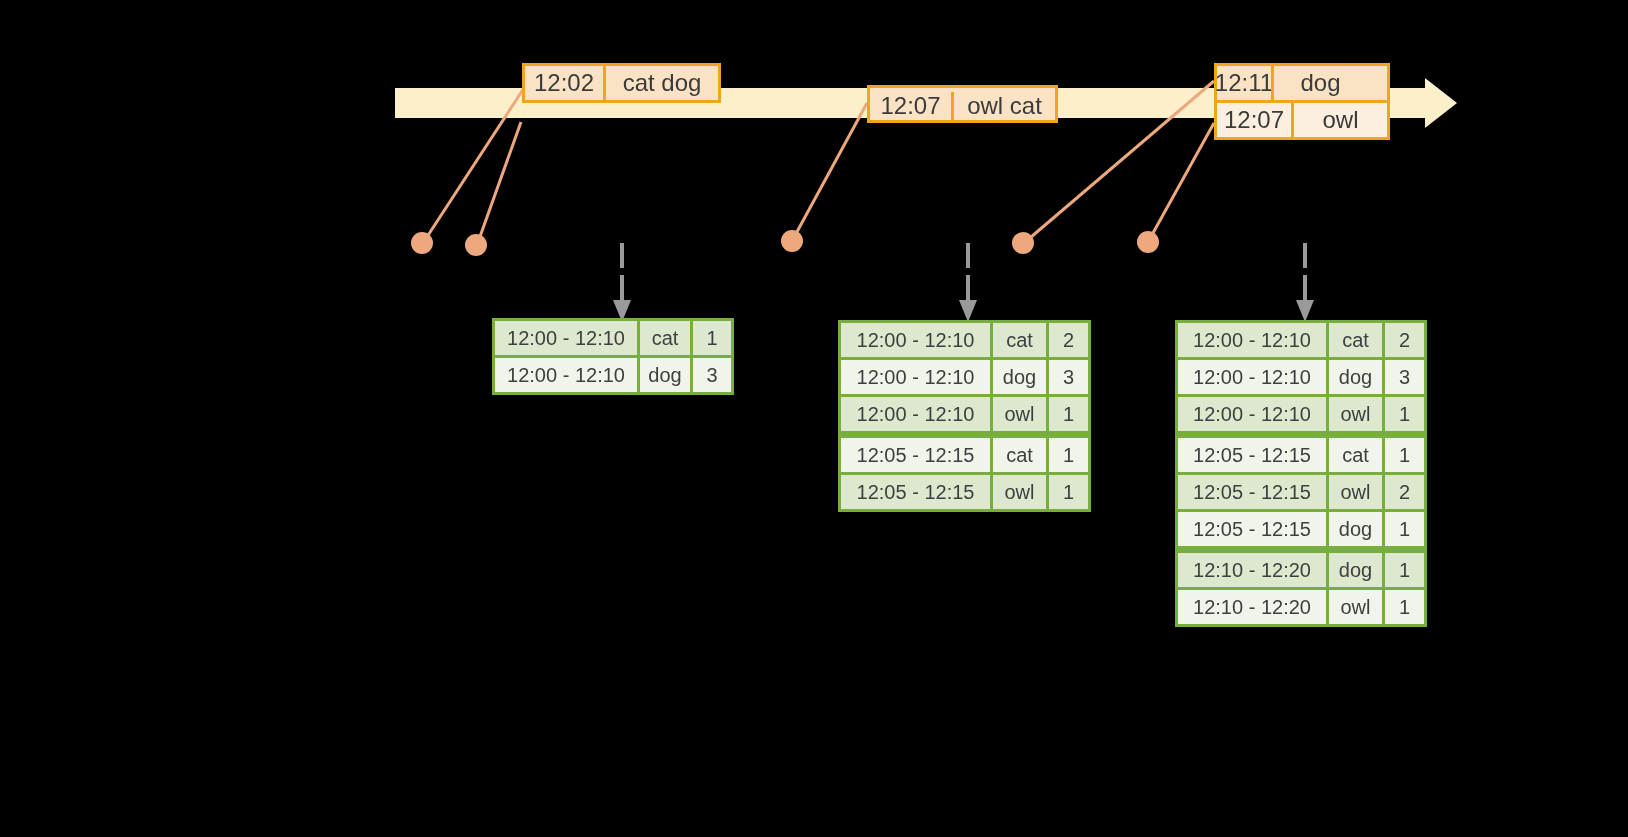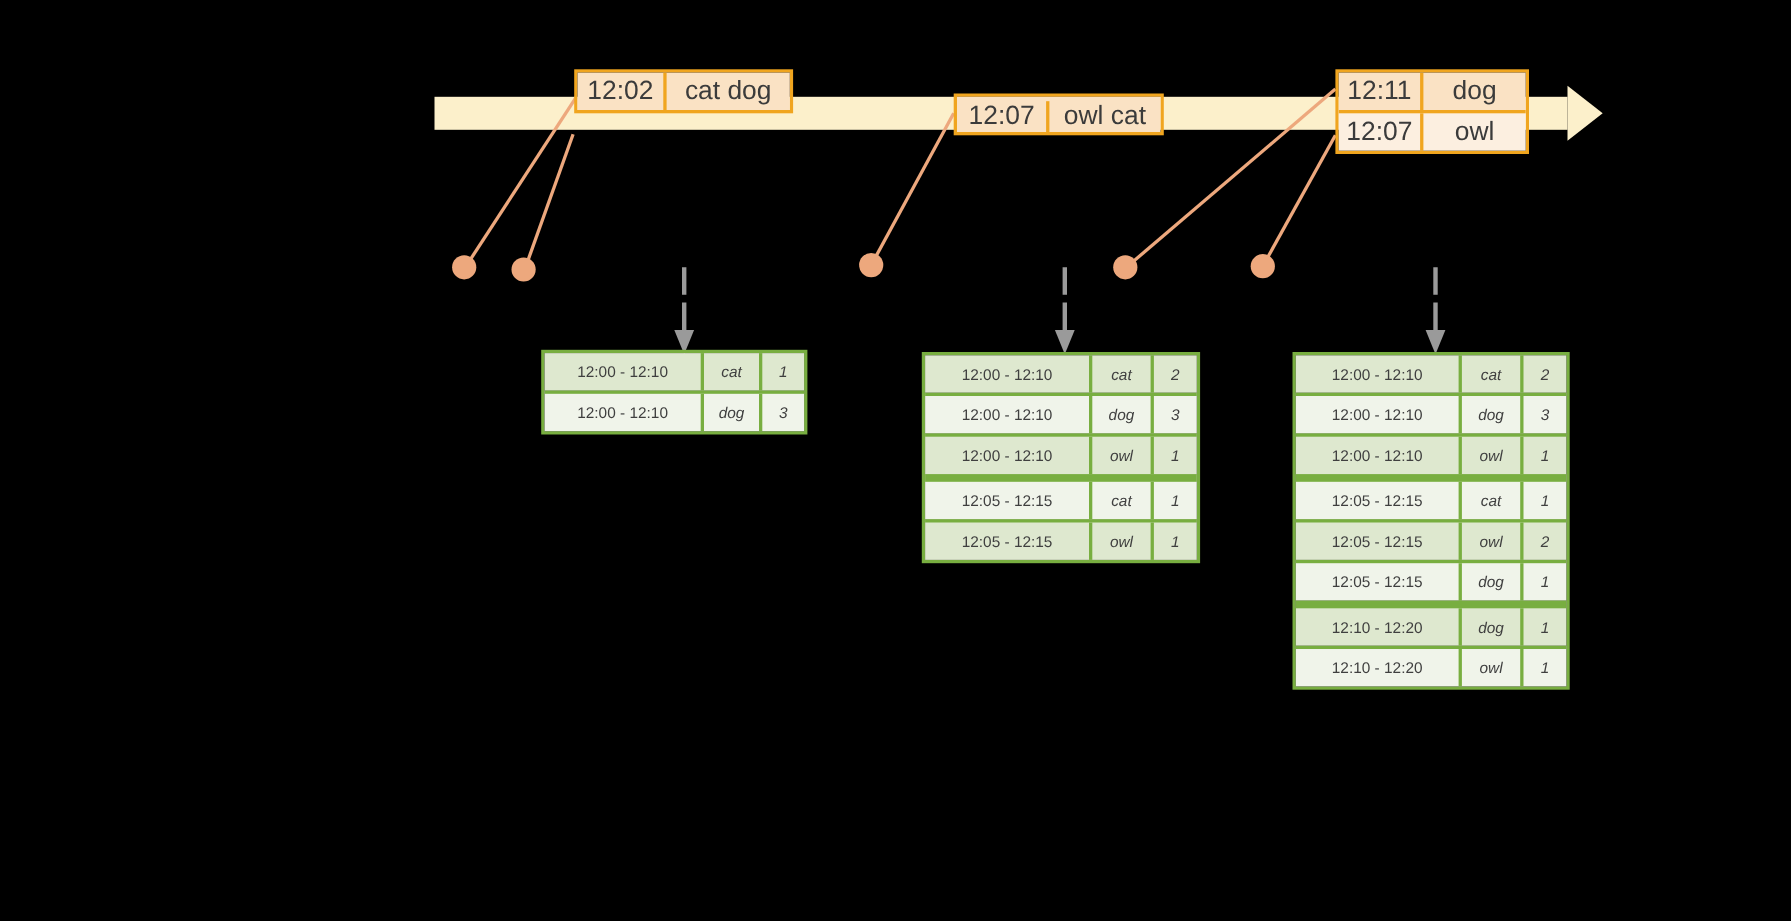--- a/index.html
+++ b/index.html
@@ -24,23 +24,23 @@
 
   .result-table{
     position:absolute;box-sizing:border-box;
     border:3px solid var(--result-border);
   }
   .result-row{display:flex;height:34px;}
   .result-row.sep{border-top:3px solid var(--result-border);}
   .result-row.group-break{border-top-width:7px;}
   .result-cell{
     display:flex;align-items:center;justify-content:center;
-    box-sizing:border-box;font-size:14px;color:var(--result-text);
+    box-sizing:border-box;font-size:20px;color:var(--result-text);
   }
-  .result-cell.c1,.result-cell.c2{border-left:3px solid var(--result-border);font-style:italic;}
+  .result-cell.c1,.result-cell.c2{border-left:3px solid var(--result-border);}
 </style>
 </head>
 <body>
 
 <div class="stage">
 
   <svg class="overlay" width="1628" height="837" viewBox="0 0 1628 837">
 
     <rect x="395" y="88" width="1030" height="30" style="fill:var(--timeline-band)"></rect>
     <polygon points="1425,78 1457,103 1425,128" style="fill:var(--timeline-band)"></polygon>
@@ -75,21 +75,21 @@
         </div>
       </div>
       <div class="event-table" style="left: 867px; top: 85px;">
         <div class="event-row" style="height: 32px; background: var(--event-row-fill-a); align-items: flex-end;">
           <div class="event-cell c0" style="width: 81px;">12:07</div>
           <div class="event-cell c1" style="width: 104px;">owl cat</div>
         </div>
       </div>
       <div class="event-table" style="left: 1214px; top: 63px;">
         <div class="event-row" style="height: 34px; background: var(--event-row-fill-a);">
-          <div class="event-cell c0" style="width: 74px;">12:11</div>
+          <div class="event-cell c0" style="width: 54px;">12:11</div>
           <div class="event-cell c1" style="width: 96px;">dog</div>
         </div>
         <div class="event-row sep" style="height: 34px; background: var(--event-row-fill-b);">
           <div class="event-cell c0" style="width: 74px;">12:07</div>
           <div class="event-cell c1" style="width: 96px;">owl</div>
         </div>
       </div>
       <div class="result-table" style="left: 492px; top: 318px;">
         <div class="result-row" style="background: var(--result-row-fill-a);">
           <div class="result-cell c0" style="width: 142px;">12:00 - 12:10</div>

